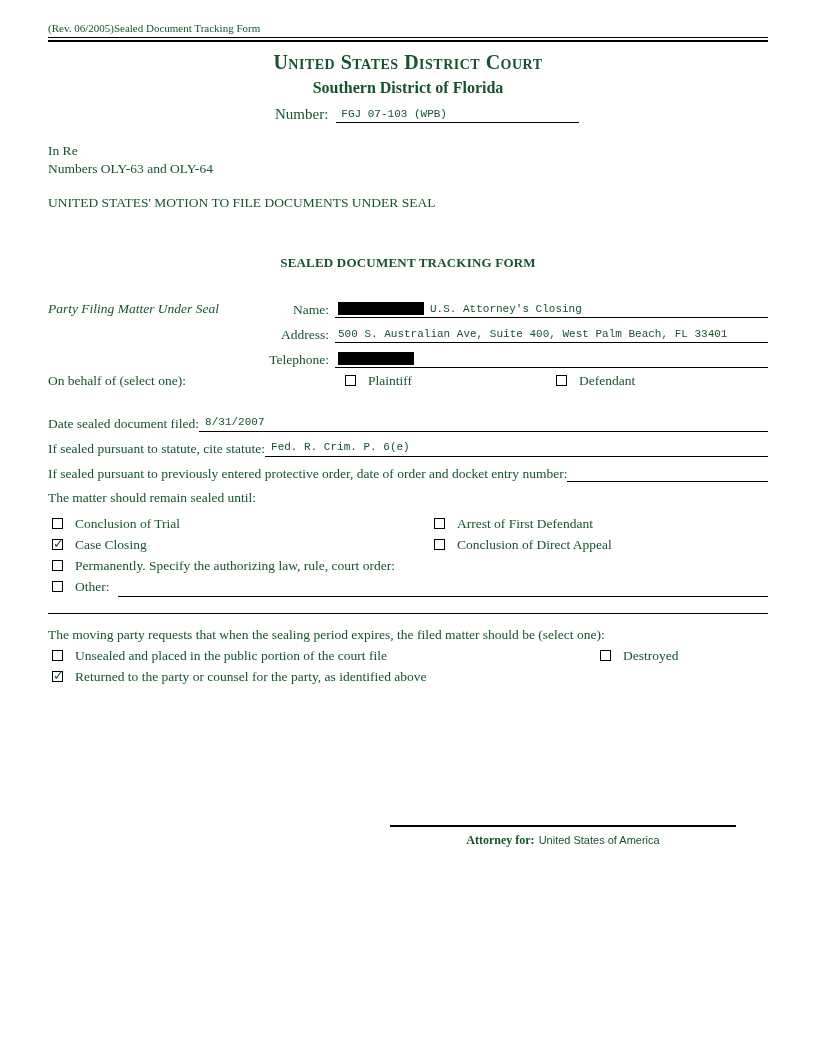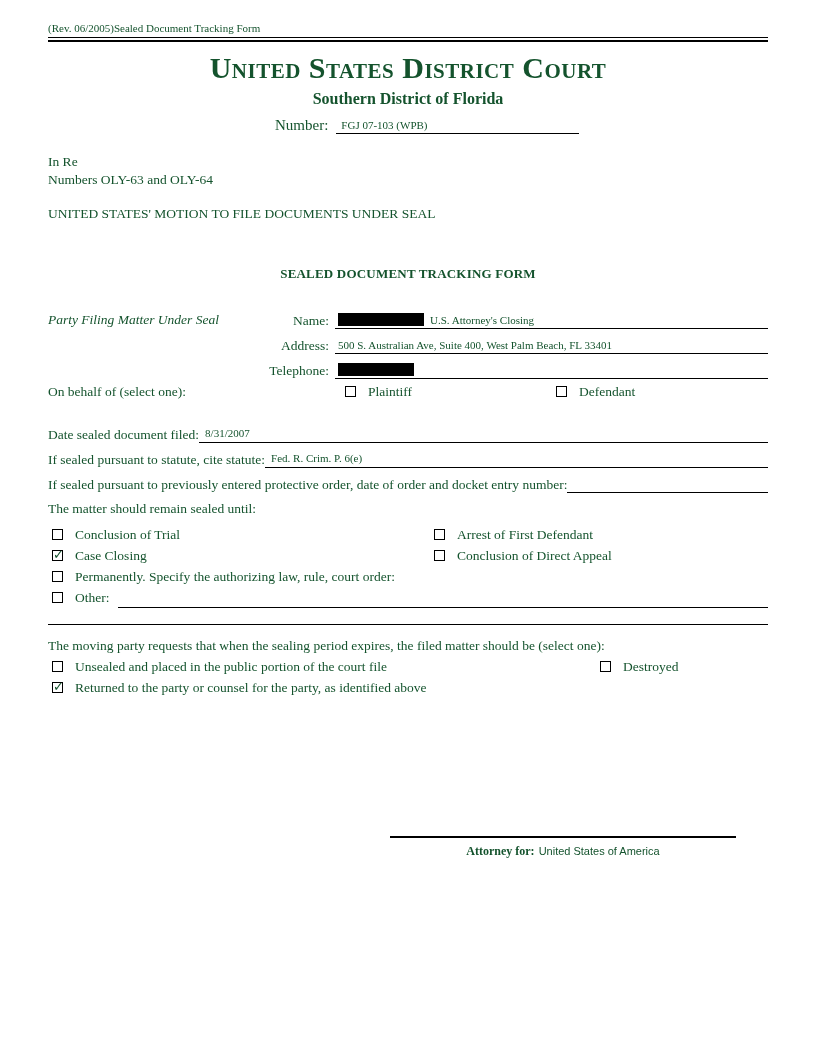--- a/index.html
+++ b/index.html
@@ -4,25 +4,25 @@
 <style>
   * { margin:0; padding:0; box-sizing:border-box; }
   html,body { background:#e8e8e8; }
   .page {
     width:816px; height:1056px; margin:0 auto; background:#ffffff;
     font-family:"Liberation Serif", serif; color:#14532d;
     padding:22px 48px 0 48px; position:relative; overflow:hidden;
   }
   .rev { font-size:11px; }
   .double-rule { margin-top:3px; height:5px; border-top:1.5px solid #000; border-bottom:2px solid #000; }
-  .court-title { margin-top:9px; text-align:center; font-weight:bold; font-variant:small-caps; font-size:30px; letter-spacing:.5px; }
+  .court-title { margin-top:9px; text-align:center; font-weight:bold; font-variant:small-caps; font-size:20px; letter-spacing:.5px; }
   .district { margin-top:5px; text-align:center; font-weight:bold; font-size:16px; }
   .number-row { margin-top:9px; margin-left:227px; display:flex; align-items:flex-end; }
   .number-label { font-size:15px; }
-  .filled { font-family:Liberation Serif, serif; font-size:11px; }
+  .filled { font-family:Liberation Mono, monospace; font-size:11px; }
   .number-value { display:inline-block; width:243px; border-bottom:1px solid #000; margin-left:8px; padding:0 0 2px 5px; }
   .caption { margin-top:19px; font-size:13.5px; line-height:17.5px; }
   .motion-title { margin-top:18px; font-size:13.5px; }
   .form-title { margin-top:44px; text-align:center; font-weight:bold; font-size:13px; letter-spacing:.2px; }
 
   .party-section { margin-top:22px; position:relative; }
   .party-label { position:absolute; left:0; top:8px; font-style:italic; font-size:13.5px; }
   .field-row { display:flex; align-items:flex-end; height:25px; font-size:13.5px; }
   .field-label { width:287px; text-align:right; padding-right:6px;margin-top:12px; }
   .field-area { flex:1; border-bottom:1px solid #000; padding:0 0 2px 3px; display:flex; align-items:flex-end; min-height:17px; }

